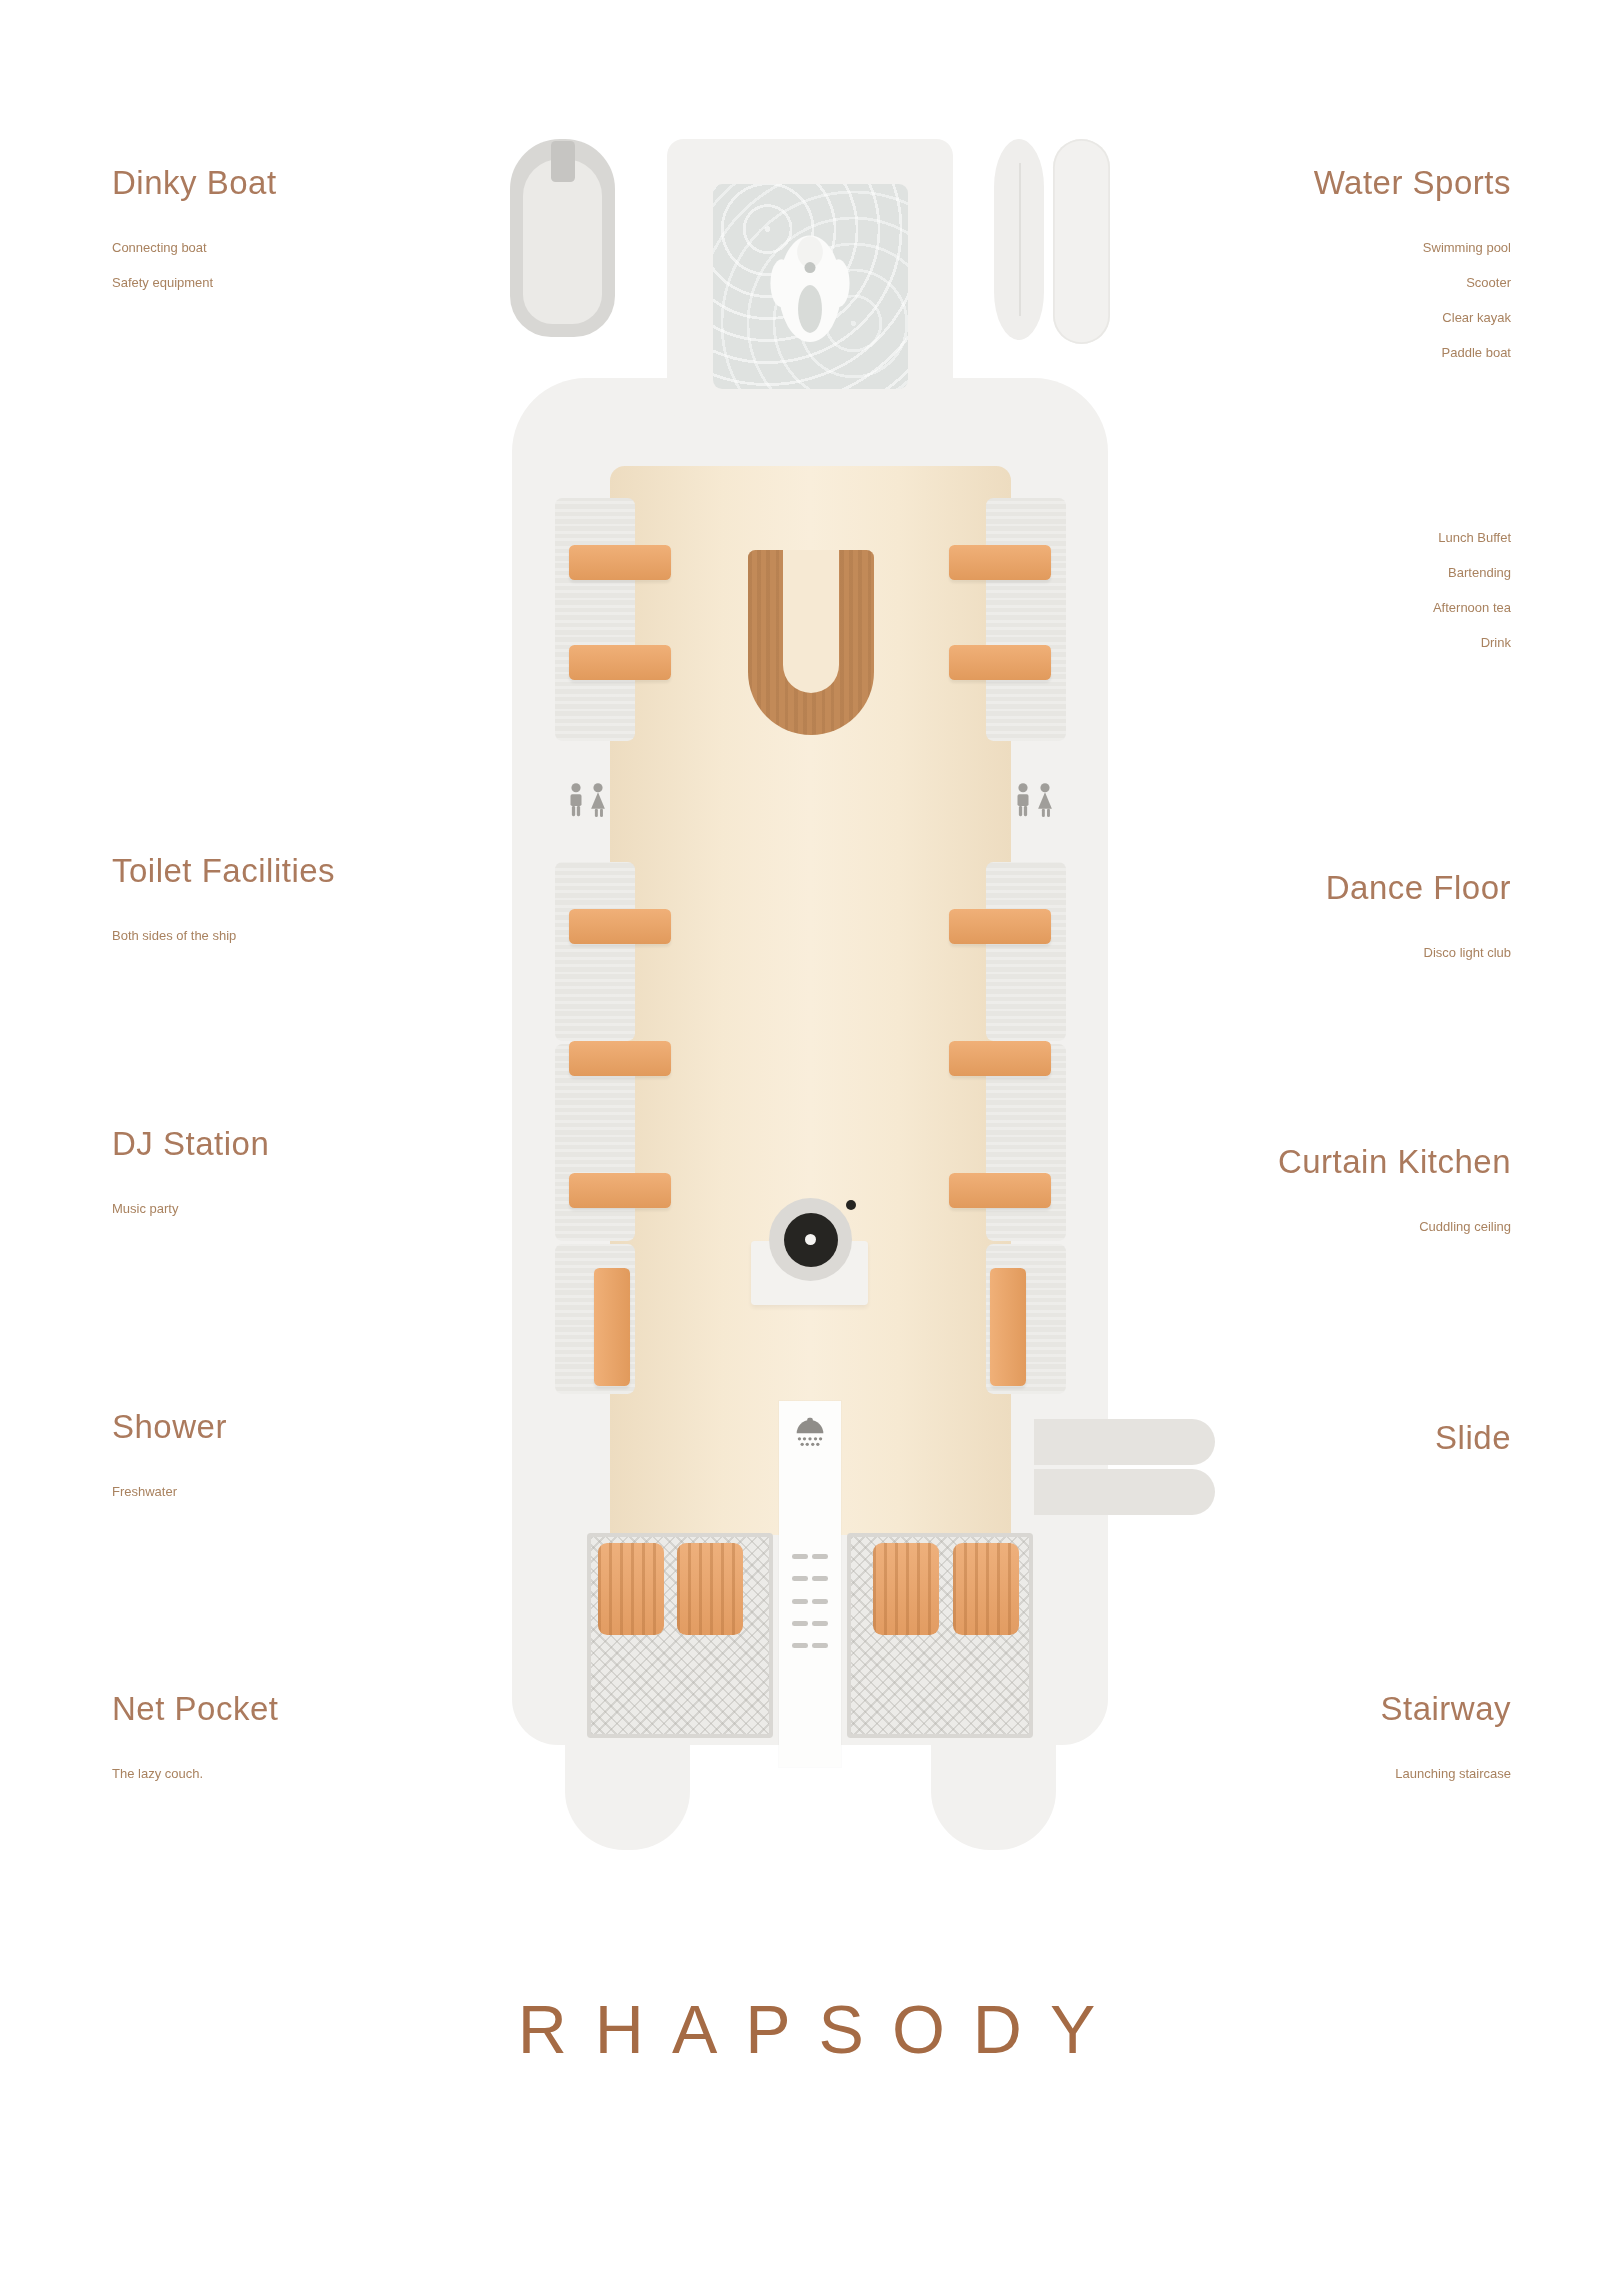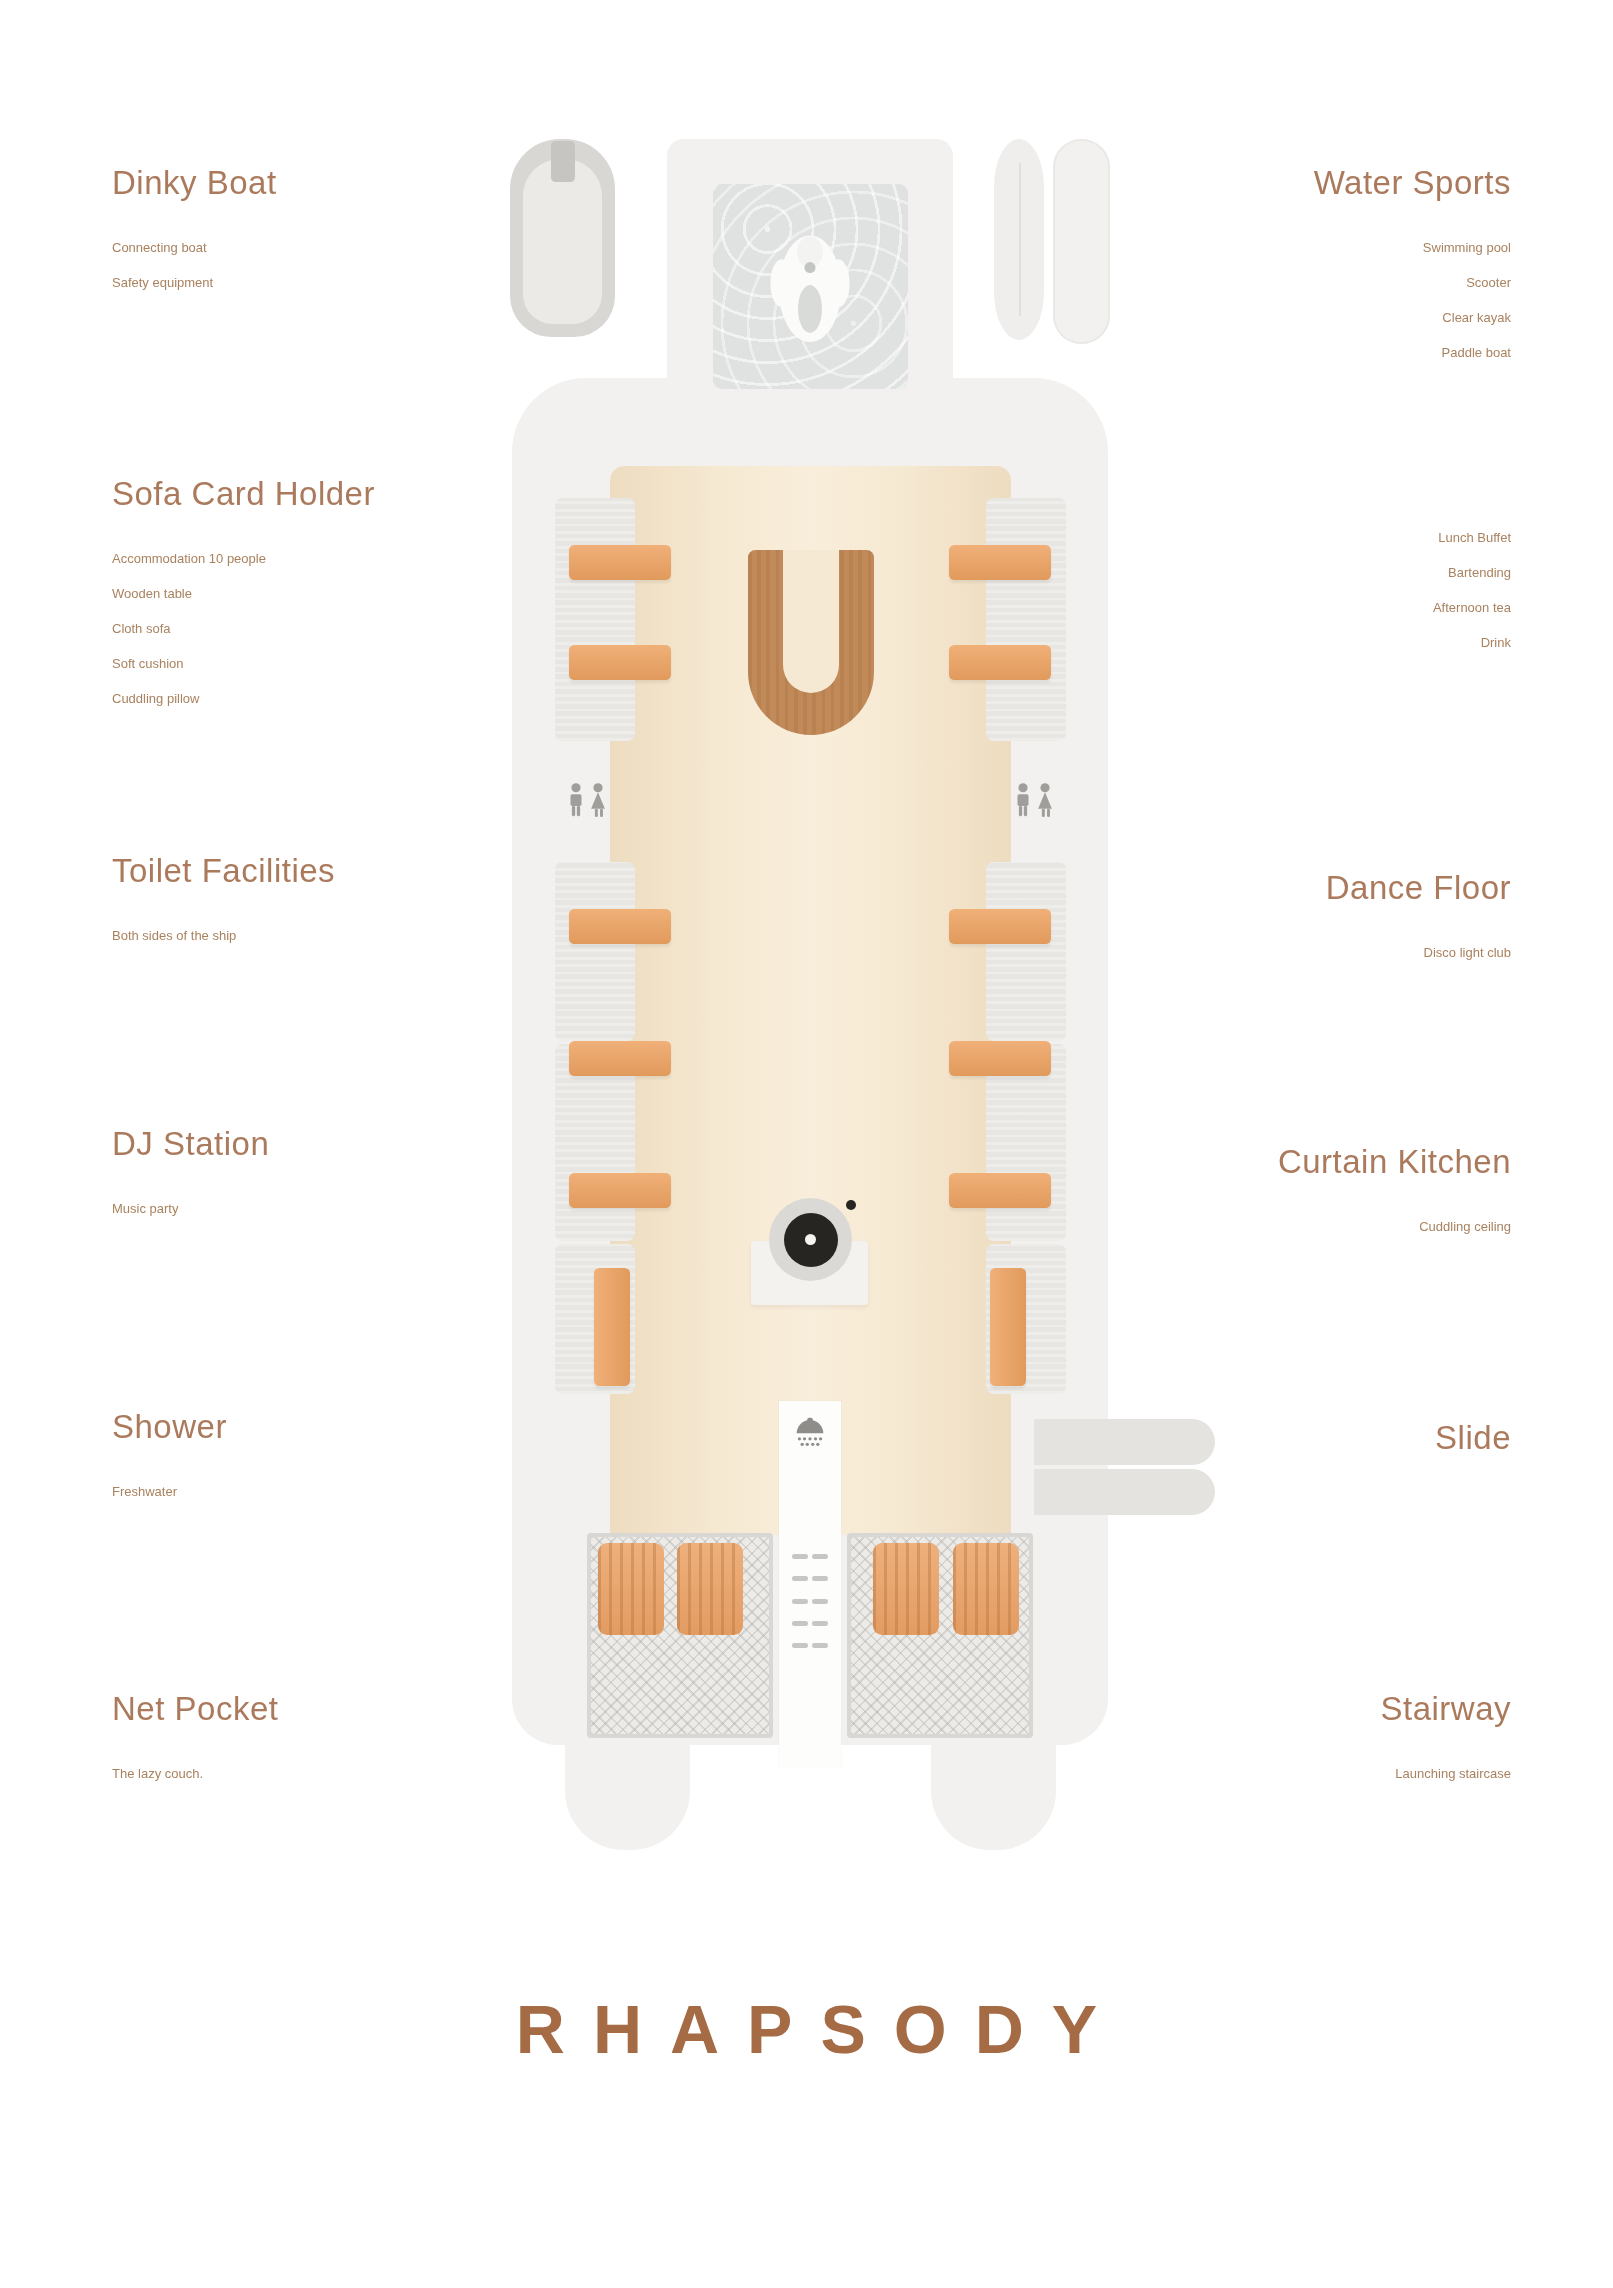--- a/index.html
+++ b/index.html
@@ -9,21 +9,21 @@
 
   
   .feature{position:absolute;width:397px;}
   .fl{left:112px;text-align:left;}
   .fr{right:102px;text-align:right;}
   .ftitle{margin:0 0 28px 0;font-size:33px;font-weight:400;color:#ab7a5d;letter-spacing:0.5px;}
   .fline{margin:0;font-size:13px;line-height:35px;color:#a9825f;}
 
   
   .brand{position:absolute;left:0;right:0;top:1990px;text-align:center;color:#a56b45;}
-  .brand h1{margin:0;font-size:68px;font-weight:700;letter-spacing:28px;padding-left:28px;}
+  .brand h1{margin:0;font-size:68px;font-weight:400;letter-spacing:28px;padding-left:28px;}
   .brand .sub{margin-top:54px;font-size:22px;letter-spacing:6.5px;padding-left:6.5px;color:#a56b45;}
 
   
   .hull{background:#f2f1ef;border-radius:74px 74px 46px 46px;}
   .pontoon{background:#f2f1ef;border-radius:0 0 59px 59px;}
   .deck{background:linear-gradient(90deg,#eddcc0 0%,#f6e9d2 28%,#f9eedb 50%,#f6e9d2 72%,#eddcc0 100%);border-radius:14.8px 14.8px 0 0;}
   .platform{background:#f2f1ef;border-radius:16.6px;}
   .pool{background-color:#dfe2e0;border-radius:9.2px;
         background-image:repeating-radial-gradient(circle at 28% 22%,rgba(255,255,255,.55) 0 2.8px,transparent 2.8px 22px),
                          repeating-radial-gradient(circle at 72% 68%,rgba(255,255,255,.45) 0 2.8px,transparent 2.8px 26px);}
@@ -191,28 +191,20 @@
     <div class="abs dj-dot" style="left:846px;top:1200px;width:10px;height:10px;"></div>
 
   </div>
 
   <section class="feature fl" style="top:164px">
     <h2 class="ftitle">Dinky Boat</h2>
     <p class="fline">Connecting boat</p>
     <p class="fline">Safety equipment</p>
   </section>
 
-  <section class="feature fl" style="top:475px">
-    <h2 class="ftitle">Sofa Card Holder</h2>
-    <p class="fline">Accommodation 10 people</p>
-    <p class="fline">Wooden table</p>
-    <p class="fline">Cloth sofa</p>
-    <p class="fline">Soft cushion</p>
-    <p class="fline">Cuddling pillow</p>
-  </section>
 
   <section class="feature fl" style="top:852px">
     <h2 class="ftitle">Toilet Facilities</h2>
     <p class="fline">Both sides of the ship</p>
   </section>
 
   <section class="feature fl" style="top:1125px">
     <h2 class="ftitle">DJ Station</h2>
     <p class="fline">Music party</p>
   </section>

